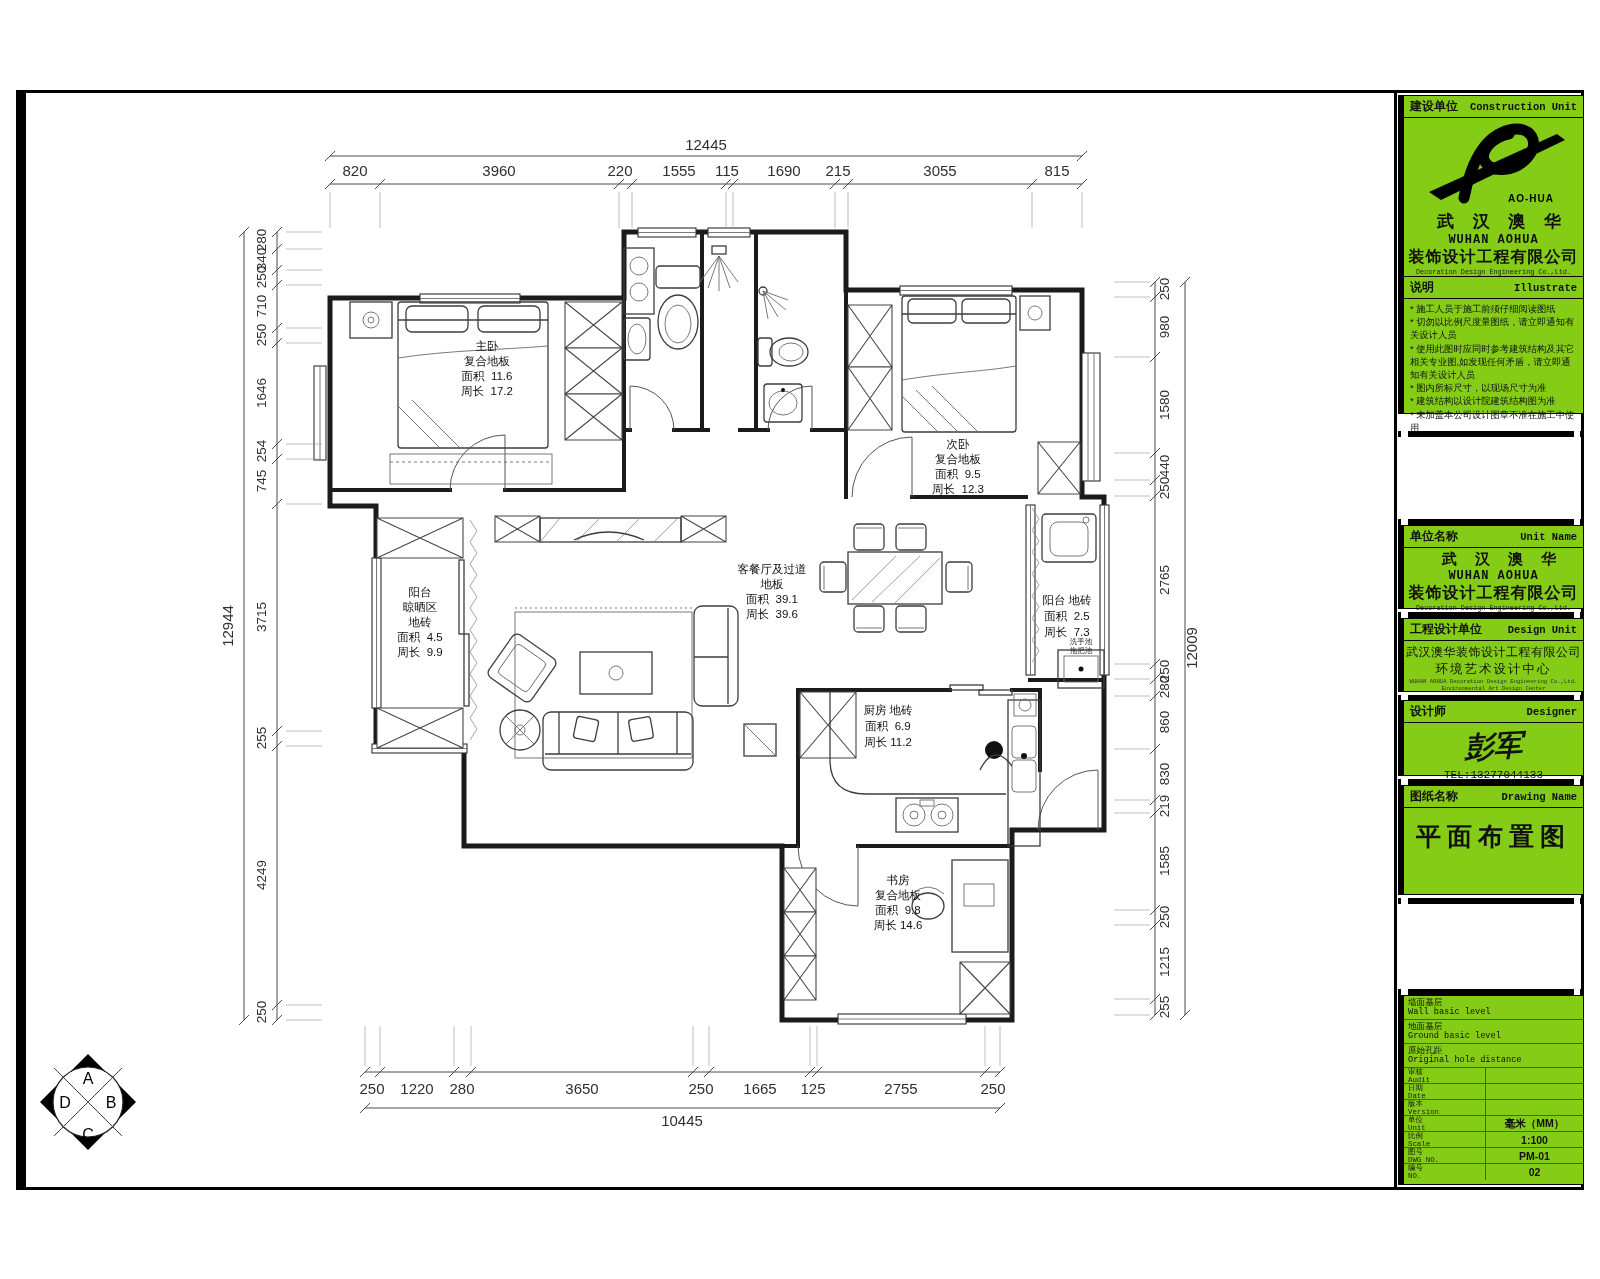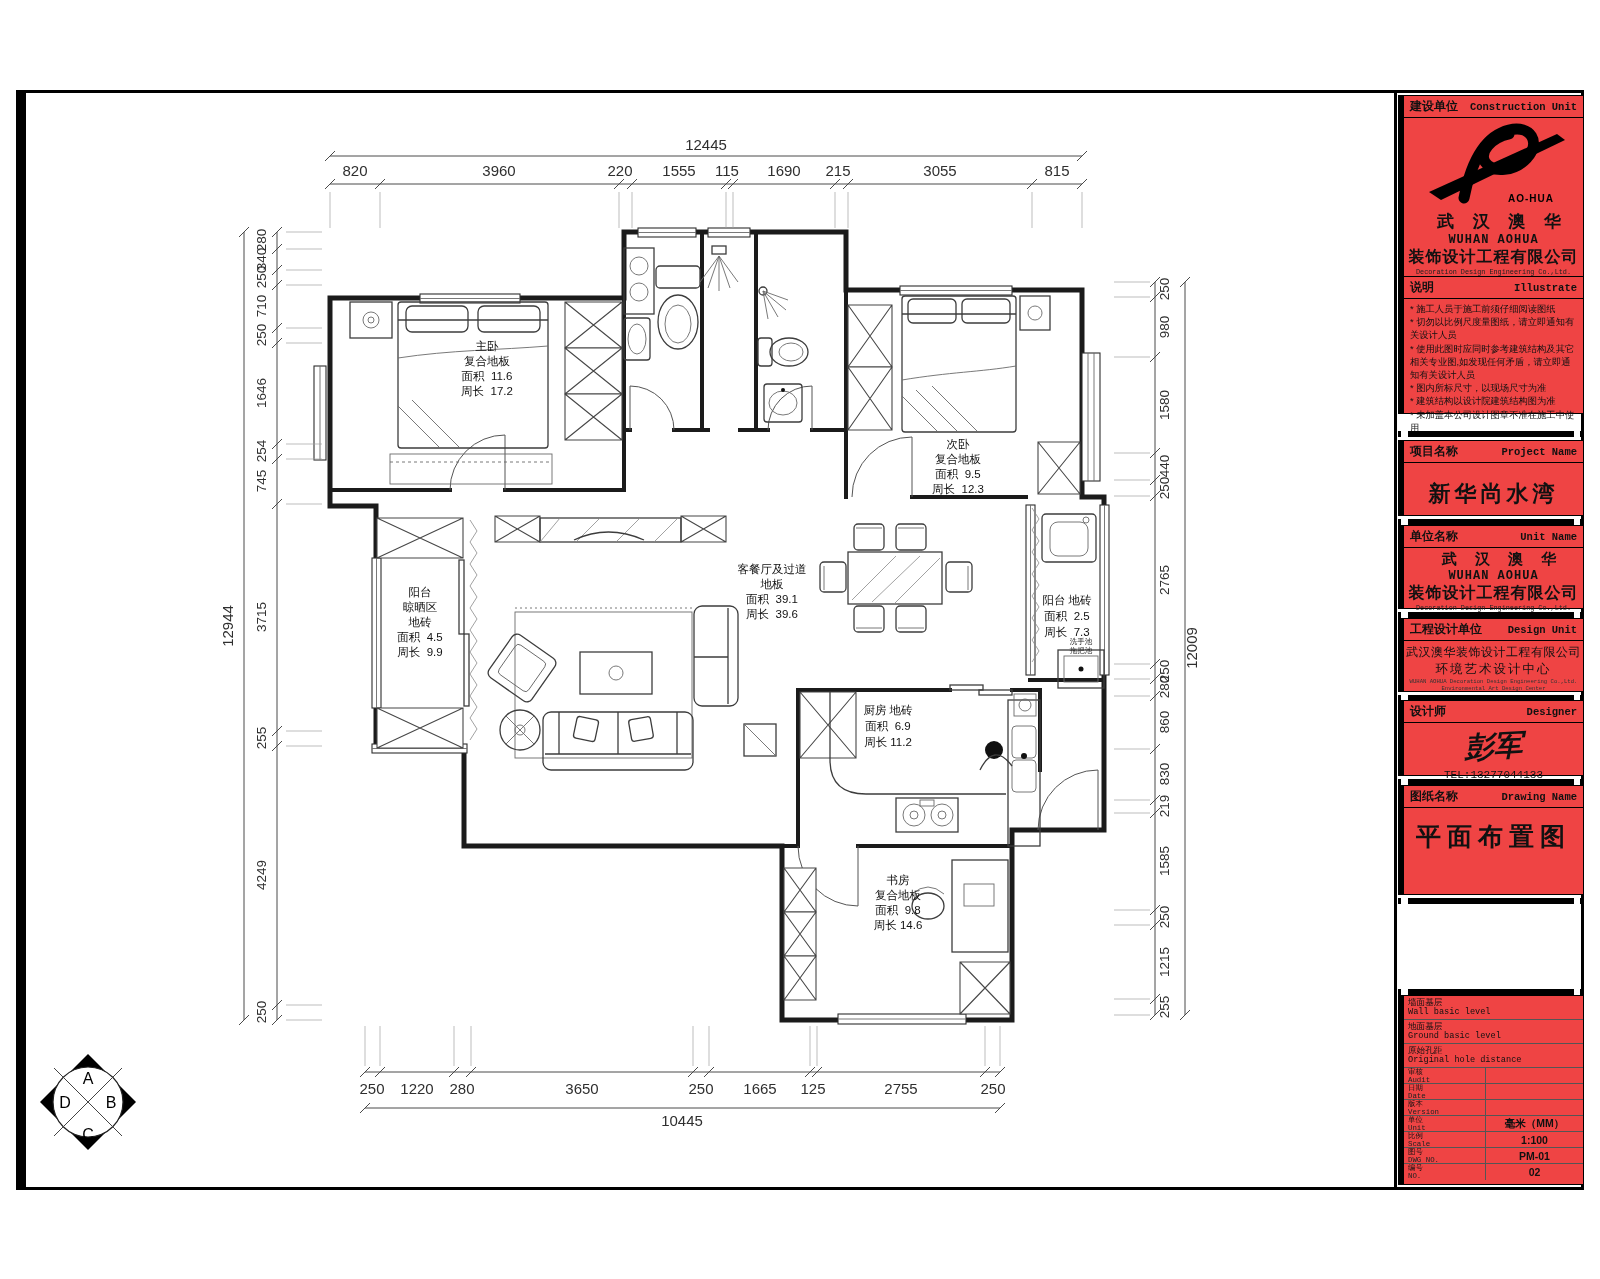--- a/index.html
+++ b/index.html
@@ -21,21 +21,21 @@
   .door{stroke:#555;stroke-width:1;fill:none;}
   .hatch{stroke:#8a8a8a;stroke-width:0.8;fill:none;}
   .dl{stroke:#4a4a4a;stroke-width:1;fill:none;}
   .ext{stroke:#a0a0a0;stroke-width:0.7;fill:none;}
   .dim{font-size:15px;fill:#2f2f2f;}
   .dimv{font-size:13.5px;fill:#2f2f2f;}
   .rl{font-size:11.5px;fill:#111;text-anchor:middle;}
   .rls{font-size:7.5px;fill:#222;text-anchor:middle;}
   .dark{fill:#111;stroke:none;}
   
-  .tb-sec{position:absolute;left:1398px;width:186px;background:#ef4444;border:1.5px solid #000;
+  .tb-sec{position:absolute;left:1398px;width:186px;background:#84cc16;border:1.5px solid #000;
           border-left:6px solid #000;box-sizing:border-box;}
   .tb-bar{position:absolute;left:1398px;width:186px;height:6px;
           background:linear-gradient(90deg,#000 0,#000 3px,#fff 3px,#fff 10px,#000 10px,#000 176px,#fff 176px,#fff 182px,#000 182px,#000 186px);}
   .tb-head{display:flex;justify-content:space-between;align-items:baseline;border-bottom:1.4px solid #000;
            padding:2px 6px;font-weight:700;font-size:12px;}
   .tb-head .en{font-family:"Liberation Mono",monospace;font-size:10.5px;}
   .c{text-align:center;}
   .brandcn{font-size:17px;font-weight:700;letter-spacing:7px;margin-top:2px;padding-left:18px;}
   .branden{font-family:"Liberation Mono",monospace;font-size:12px;font-weight:700;letter-spacing:1px;}
   .compcn{font-size:16px;font-weight:700;letter-spacing:1px;}
@@ -448,27 +448,20 @@
       <div>* 施工人员于施工前须仔细阅读图纸</div>
       <div>* 切勿以比例尺度量图纸，请立即通知有关设计人员</div>
       <div>* 使用此图时应同时参考建筑结构及其它相关专业图,如发现任何矛盾，请立即通知有关设计人员</div>
       <div>* 图内所标尺寸，以现场尺寸为准</div>
       <div>* 建筑结构以设计院建筑结构图为准</div>
       <div>* 未加盖本公司设计图章不准在施工中使用</div>
     </div>
   </div>
   <div class="tb-bar" style="top:431px;"></div>
 
-  <div class="tb-sec" style="top:440px;height:76px;">
-    <div class="tb-head">
-        <span>项目名称</span>
-        <span class="en">Project Name</span>
-      </div>
-    <div class="bigval">新华尚水湾</div>
-  </div>
   <div class="tb-bar" style="top:519px;"></div>
 
   <div class="tb-sec" style="top:525px;height:84px;">
     <div class="tb-head">
         <span>单位名称</span>
         <span class="en">Unit Name</span>
       </div>
     <div class="brandcn c" style="font-size:15px;">武 汉 澳 华</div>
     <div class="branden c">WUHAN AOHUA</div>
     <div class="compcn c">装饰设计工程有限公司</div>

